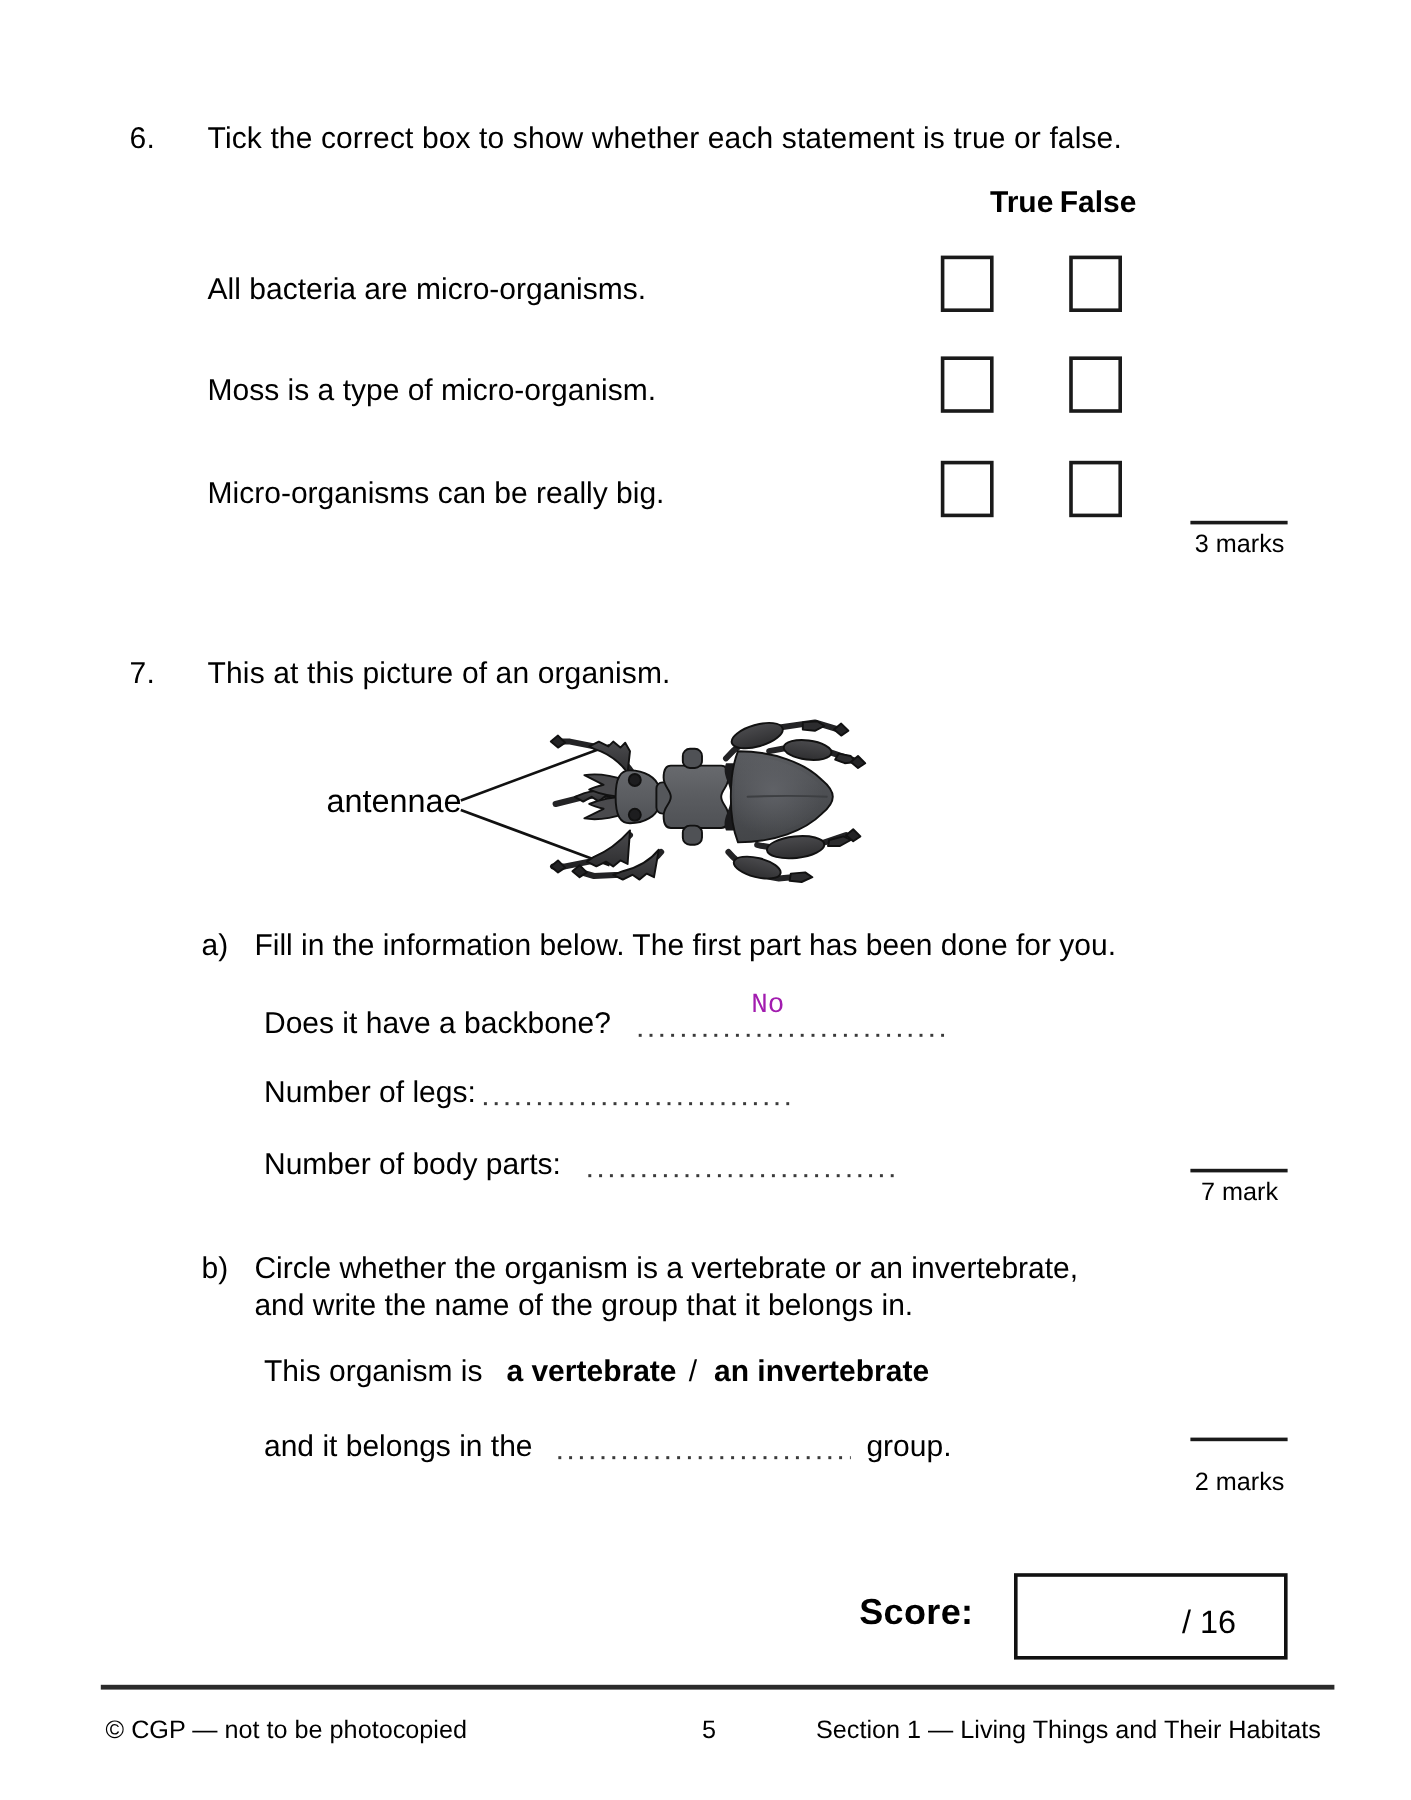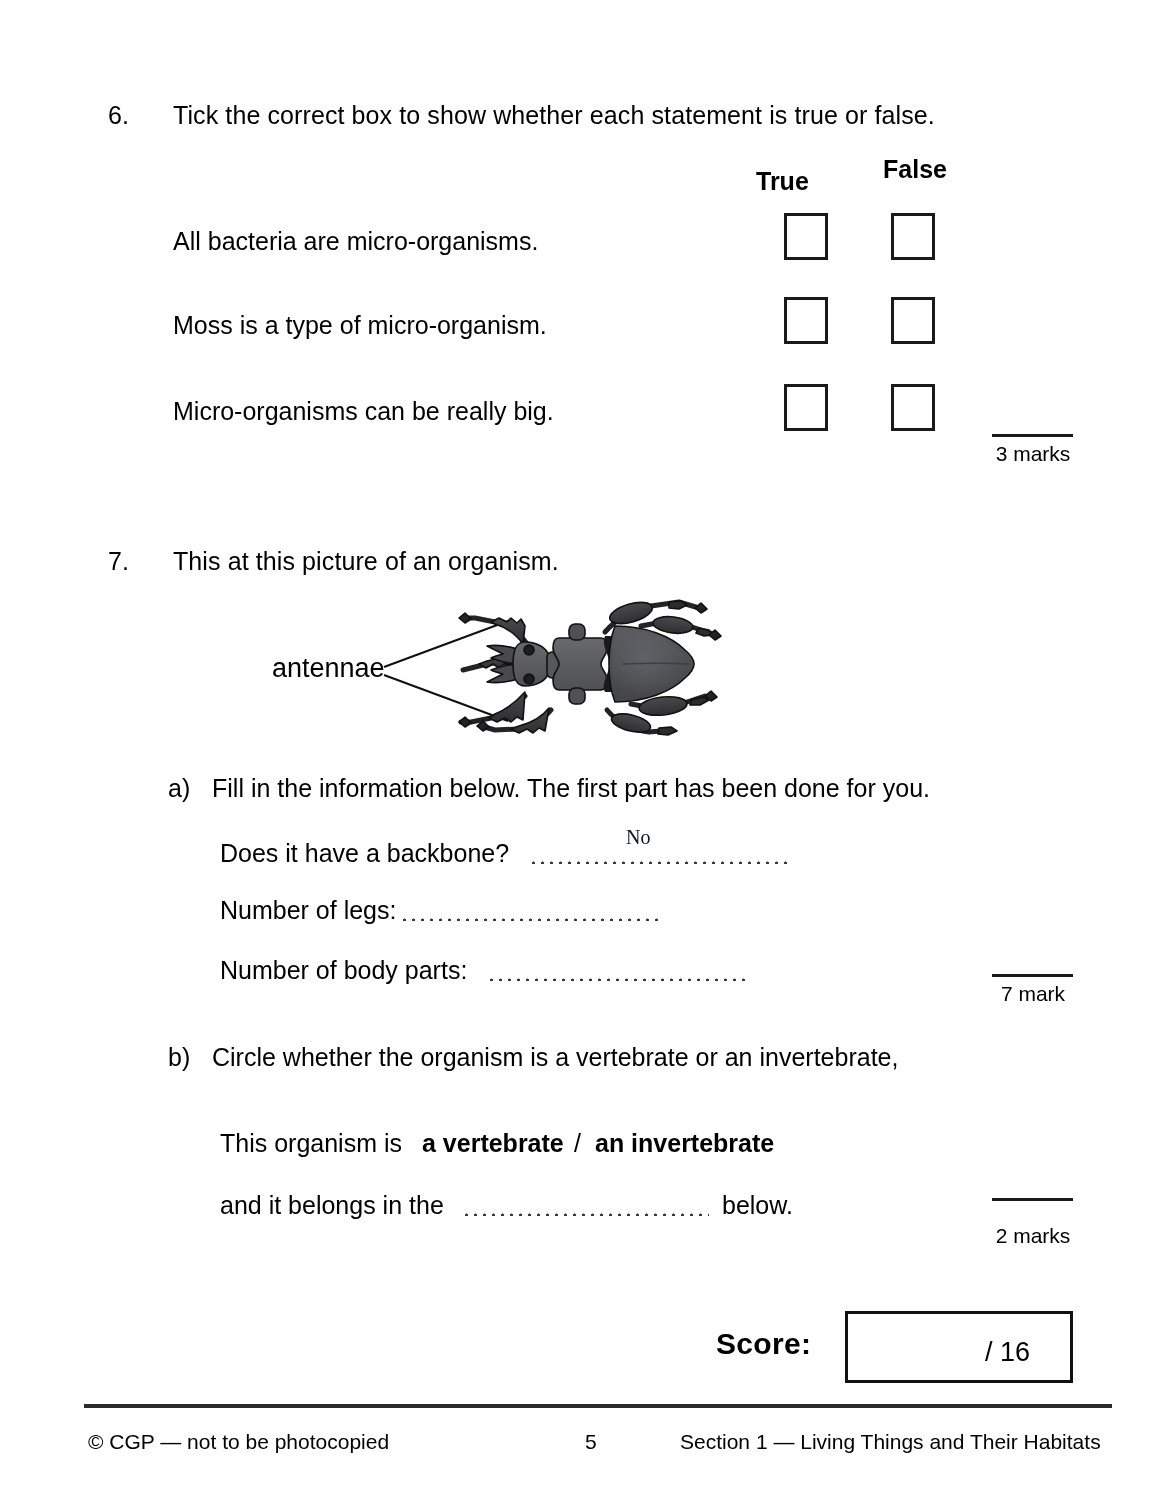--- a/index.html
+++ b/index.html
@@ -72,24 +72,24 @@
   .dots {
     position: absolute;
     height: 6px;
     background-image: radial-gradient(circle closest-side, #3a3a3a 48%, transparent 52%);
     background-size: 9px 6px;
     background-repeat: repeat-x;
     background-position: 0 2px;
   }
   .handwrite {
     position: absolute;
-    font-family: Liberation Serif, serif;
-    font-size: 20px;
+    font-family: Liberation Mono, monospace;
+    font-size: 23px;
     line-height: 26px;
-    color: #0f172a;
+    color: #a21caf;
     white-space: nowrap;
   }
 
   
   .arow {
     position: absolute;
     font-size: 25px;
     line-height: 30px;
     white-space: nowrap;
   }
@@ -139,21 +139,21 @@
   }
 </style>
 </head>
 <body>
 
 <div id="page">
 
   <div class="abs qnum" style="left:108px; top:100px;">6.</div>
   <div class="abs qtext" style="left:173px; top:99px;">Tick the correct box to show whether each statement is true or false.</div>
 
-  <div class="abs hdr" style="left:756px; top:155px; width:52px; text-align:center;margin-top:12px;">True</div>
+  <div class="abs hdr" style="left:825px; top:155px; width:52px; text-align:center;">True</div>
   <div class="abs hdr" style="left:881px; top:155px; width:68px; text-align:center;">False</div>
 
   <div class="abs stmt" style="left:173px; top:226px;">All bacteria are micro-organisms.</div>
   <div class="cbox" style="left:784px; top:213px;"></div>
   <div class="cbox" style="left:891px; top:213px;"></div>
 
   <div class="abs stmt" style="left:173px; top:310px;">Moss is a type of micro-organism.</div>
   <div class="cbox" style="left:784px; top:297px;"></div>
   <div class="cbox" style="left:891px; top:297px;"></div>
 
@@ -317,29 +317,30 @@
   <div class="dots" style="left:400px; top:915px; width:258px;"></div>
 
   <div class="abs arow" style="left:220px; top:955px;">Number of body parts:</div>
   <div class="dots" style="left:487px; top:975px; width:258px;"></div>
 
   <div class="markline" style="left:992px; top:974px; width:81px;"></div>
   <div class="marktext" style="left:977px; top:982px; width:112px;">7 mark</div>
 
   <div class="abs arow" style="left:168px; top:1042px;">b)</div>
   <div class="abs arow" style="left:212px; top:1042px;">Circle whether the organism is a vertebrate or an invertebrate,</div>
+  <div class="abs arow" style="left:212px; top:1073px;">and write the name of the group that it belongs in.</div>
 
   <div class="abs arow" style="left:220px; top:1128px;">This organism is</div>
   <div class="abs arow bold" style="left:422px; top:1128px;">a vertebrate</div>
   <div class="abs arow" style="left:574px; top:1128px;">/</div>
   <div class="abs arow bold" style="left:595px; top:1128px;">an invertebrate</div>
 
   <div class="abs arow" style="left:220px; top:1190px;">and it belongs in the</div>
   <div class="dots" style="left:462px; top:1210px; width:247px;"></div>
-  <div class="abs arow" style="left:722px; top:1190px;">below.</div>
+  <div class="abs arow" style="left:722px; top:1190px;">group.</div>
 
   <div class="markline" style="left:992px; top:1198px; width:81px;"></div>
   <div class="marktext" style="left:977px; top:1224px; width:112px;">2 marks</div>
 
   <div class="score-label" style="left:716px; top:1327px;">Score:</div>
   <div class="score-box" style="left:845px; top:1311px; width:228px; height:72px;"></div>
   <div class="score-total" style="left:985px; top:1337px;">/ 16</div>
 
   <div class="footrule" style="left:84px; top:1404px; width:1028px;"></div>
   <div class="foot" style="left:88px; top:1430px;text-align:center;">© CGP — not to be photocopied</div>

